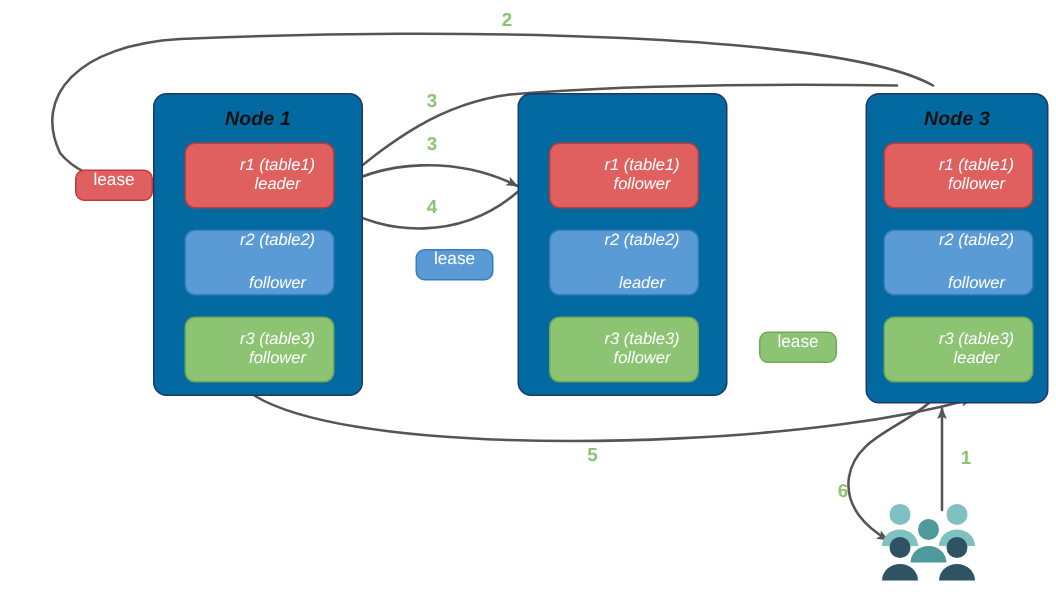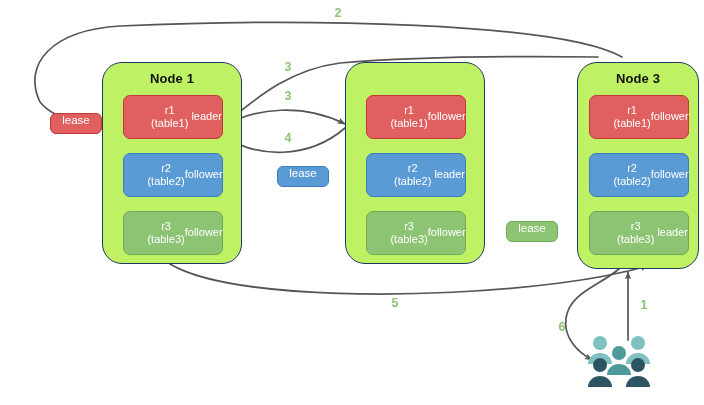--- a/index.html
+++ b/index.html
@@ -22,51 +22,52 @@
     left: 0;
     top: 0;
     width: 704px;
     height: 405px;
     pointer-events: none;
   }
   .node {
     position: absolute;
     box-sizing: border-box;
     border: 1.4px solid #1F3864;
-    border-radius: 20px;
-    background: #bef264;
+    border-radius: 9px;
+    background: #0369a1;
+    font-style: italic;
   }
   .node-title {
     position: absolute;
     left: 0;
     right: 0;
     top: 8px;
     text-align: center;
     font-size: 13px;
     font-weight: bold;
     color: #111111;
     letter-spacing: 0.1px;
   }
   .replica {
     position: absolute;
     box-sizing: border-box;
     border-radius: 7px;
     display: flex;
-    flex-direction: row;
+    flex-direction: column;
     align-items: center;
     justify-content: center;
     color: #ffffff;
     font-size: 11px;
     line-height: 13.5px;
     text-align: center;
     padding-left: 24px;
   }
   .replica .ln { display: block; }
   .rep-red   { background: #E0605F; border: 1.4px solid #C03A38; }
-  .rep-blue  { background: #5B9BD5; border: 1.4px solid #3A7CBE; }
+  .rep-blue  { background: #5B9BD5; border: 1.4px solid #3A7CBE; justify-content: space-between; }
   .rep-green { background: #8CC474; border: 1.4px solid #6EAA56; }
 
   .lease {
     position: absolute;
     box-sizing: border-box;
     border-radius: 6px;
     display: flex;
     align-items: flex-start;
     justify-content: center;
     color: #ffffff;

